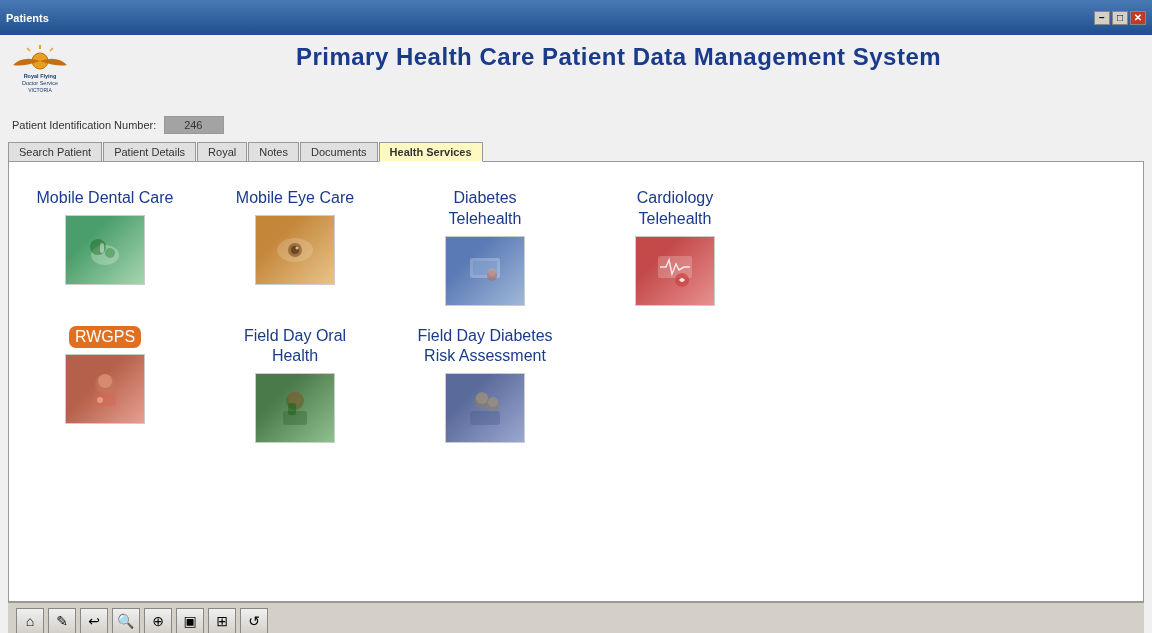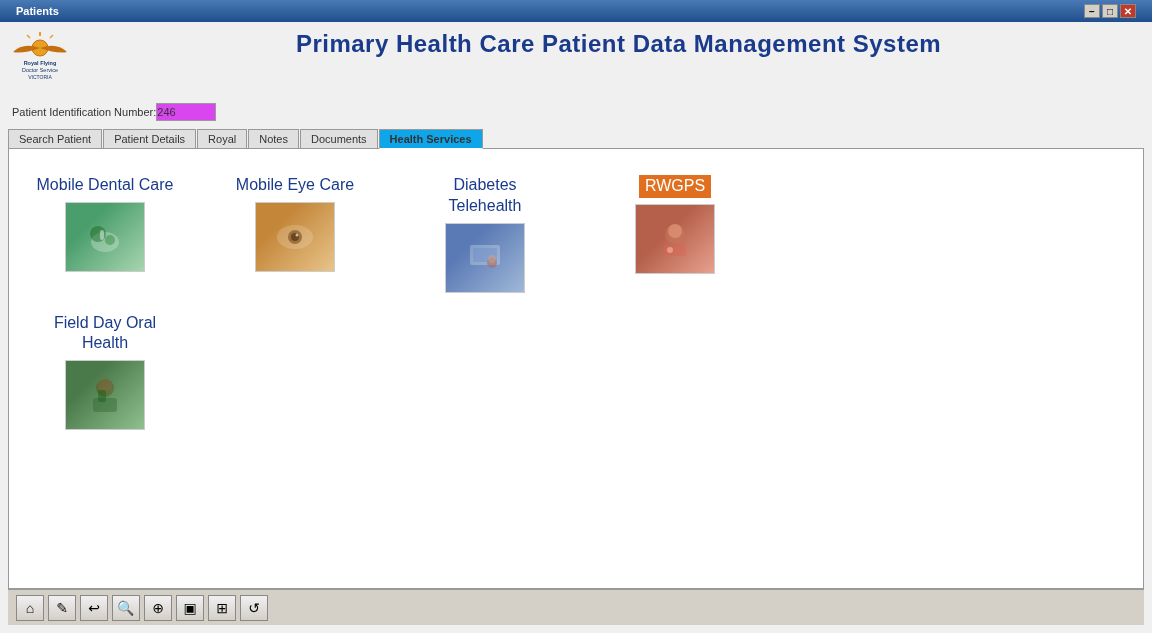--- a/index.html
+++ b/index.html
@@ -8,24 +8,24 @@
       font-size: 12px;
       background: #d4d0c8;
       width: 1152px;
       height: 633px;
       overflow: hidden;
     }
 
     
     .window-title-bar {
       background: linear-gradient(to bottom, #4a7ab5, #1f4e8c);
-      height: 22px;
-      display: flex;
-      align-items: center;
-      padding: 0 16px;
+      height: 35px;
+      display: flex;
+      align-items: center;
+      padding: 0 6px;
       justify-content: space-between;
     }
     .window-title-text {
       color: white;
       font-size: 11px;
       font-weight: bold;
     }
     .window-controls {
       display: flex;
       gap: 2px;
@@ -68,34 +68,35 @@
       font-size: 24px;
       font-weight: bold;
       color: #1a3a8c;
       letter-spacing: 0.5px;
     }
 
     
     .patient-id-row {
       display: flex;
       align-items: center;
+      gap: 8px;
       margin-bottom: 8px;
       padding-left: 4px;
     }
     .patient-id-label {
       font-size: 11px;
       color: #333;
     }
     .patient-id-input {
       border: 1px solid #999;
-      background: #d946ef;
+      background: #a3a3a3;
       width: 60px;
       height: 18px;
       font-size: 11px;
-      text-align: left;
+      text-align: center;
       padding-right: 2px;
       color: #333;
     }
 
     
     .tab-bar {
       display: flex;
       gap: 0;
       border-bottom: 1px solid #999;
       margin-bottom: 0;
@@ -105,21 +106,21 @@
       font-size: 11px;
       border: 1px solid #999;
       border-bottom: none;
       background: #e0e0e0;
       cursor: pointer;
       color: #333;
       margin-right: 1px;
       white-space: nowrap;
     }
     .tab.active {
-      background: #0ea5e9;
+      background: #fef9c3;
       font-weight: bold;
       border-bottom: 1px solid white;
       position: relative;
       z-index: 2;
       margin-bottom: -1px;
     }
 
     
     .content-area {
       background: white;
@@ -178,20 +179,21 @@
       width: 50px;
       height: 50px;
       opacity: 0.85;
     }
 
     
     .service-item.highlighted .service-label {
       background: #ff8c00;
       color: white;
       padding: 1px 4px;
+      border-radius: 7px;
     }
 
     
     .bottom-toolbar {
       background: #d4d0c8;
       border-top: 1px solid #999;
       height: 36px;
       display: flex;
       align-items: center;
       padding: 4px 8px;
@@ -298,20 +300,31 @@
         <div class="service-image img-diabetes-tele">
           <svg viewBox="0 0 50 50">
             <rect x="10" y="12" width="30" height="20" rx="2" fill="rgba(255,255,255,0.3)"></rect>
             <rect x="13" y="15" width="24" height="14" rx="1" fill="rgba(100,140,200,0.4)"></rect>
             <circle cx="32" cy="30" r="5" fill="rgba(180,100,80,0.6)"></circle>
             <circle cx="32" cy="26" r="4" fill="rgba(220,160,130,0.6)"></circle>
           </svg>
         </div>
       </div>
 
+      <div class="service-item">
+        <span class="service-label">Cardiology Telehealth</span>
+        <div class="service-image img-cardiology">
+          <svg viewBox="0 0 50 50">
+            <rect x="8" y="10" width="34" height="22" rx="2" fill="rgba(255,255,255,0.25)"></rect>
+            <polyline points="10,21 16,21 19,14 22,28 26,18 29,24 34,21 40,21" stroke="white" stroke-width="1.5" fill="none"></polyline>
+            <circle cx="32" cy="34" r="7" fill="rgba(200,60,60,0.7)"></circle>
+            <path d="M29,34 Q32,30 35,34 Q32,38 29,34Z" fill="white"></path>
+          </svg>
+        </div>
+      </div>
 
       <div class="service-item highlighted">
         <span class="service-label" style="background:#e07020;color:white;padding:1px 6px;">RWGPS</span>
         <div class="service-image img-rwgps">
           <svg viewBox="0 0 50 50">
             <circle cx="25" cy="20" r="10" fill="rgba(200,120,90,0.6)"></circle>
             <circle cx="25" cy="17" r="7" fill="rgba(230,160,130,0.7)"></circle>
             <rect x="14" y="30" width="22" height="12" rx="3" fill="rgba(220,100,80,0.5)"></rect>
             <circle cx="20" cy="36" r="3" fill="rgba(255,200,180,0.6)"></circle>
           </svg>
@@ -323,20 +336,32 @@
         <div class="service-image img-oral">
           <svg viewBox="0 0 50 50">
             <circle cx="25" cy="18" r="9" fill="rgba(100,60,0,0.4)"></circle>
             <circle cx="25" cy="15" r="7" fill="rgba(140,100,60,0.5)"></circle>
             <rect x="13" y="28" width="24" height="14" rx="3" fill="rgba(50,100,50,0.5)"></rect>
             <rect x="18" y="20" width="8" height="12" rx="2" fill="rgba(0,80,0,0.4)"></rect>
           </svg>
         </div>
       </div>
 
+      <div class="service-item">
+        <span class="service-label">Field Day Diabetes Risk Assessment</span>
+        <div class="service-image img-diabetes-risk">
+          <svg viewBox="0 0 50 50">
+            <circle cx="22" cy="18" r="8" fill="rgba(150,130,90,0.5)"></circle>
+            <circle cx="22" cy="15" r="6" fill="rgba(180,160,120,0.55)"></circle>
+            <rect x="10" y="28" width="30" height="14" rx="3" fill="rgba(70,90,140,0.45)"></rect>
+            <circle cx="33" cy="22" r="7" fill="rgba(150,130,90,0.45)"></circle>
+            <circle cx="33" cy="19" r="5" fill="rgba(180,160,120,0.5)"></circle>
+          </svg>
+        </div>
+      </div>
 
     </div>
   </div>
 
   <div class="bottom-toolbar">
     <button class="toolbar-btn" title="Home">
       <span>⌂</span>
     </button>
     <button class="toolbar-btn" title="Edit">
       <span>✎</span>

